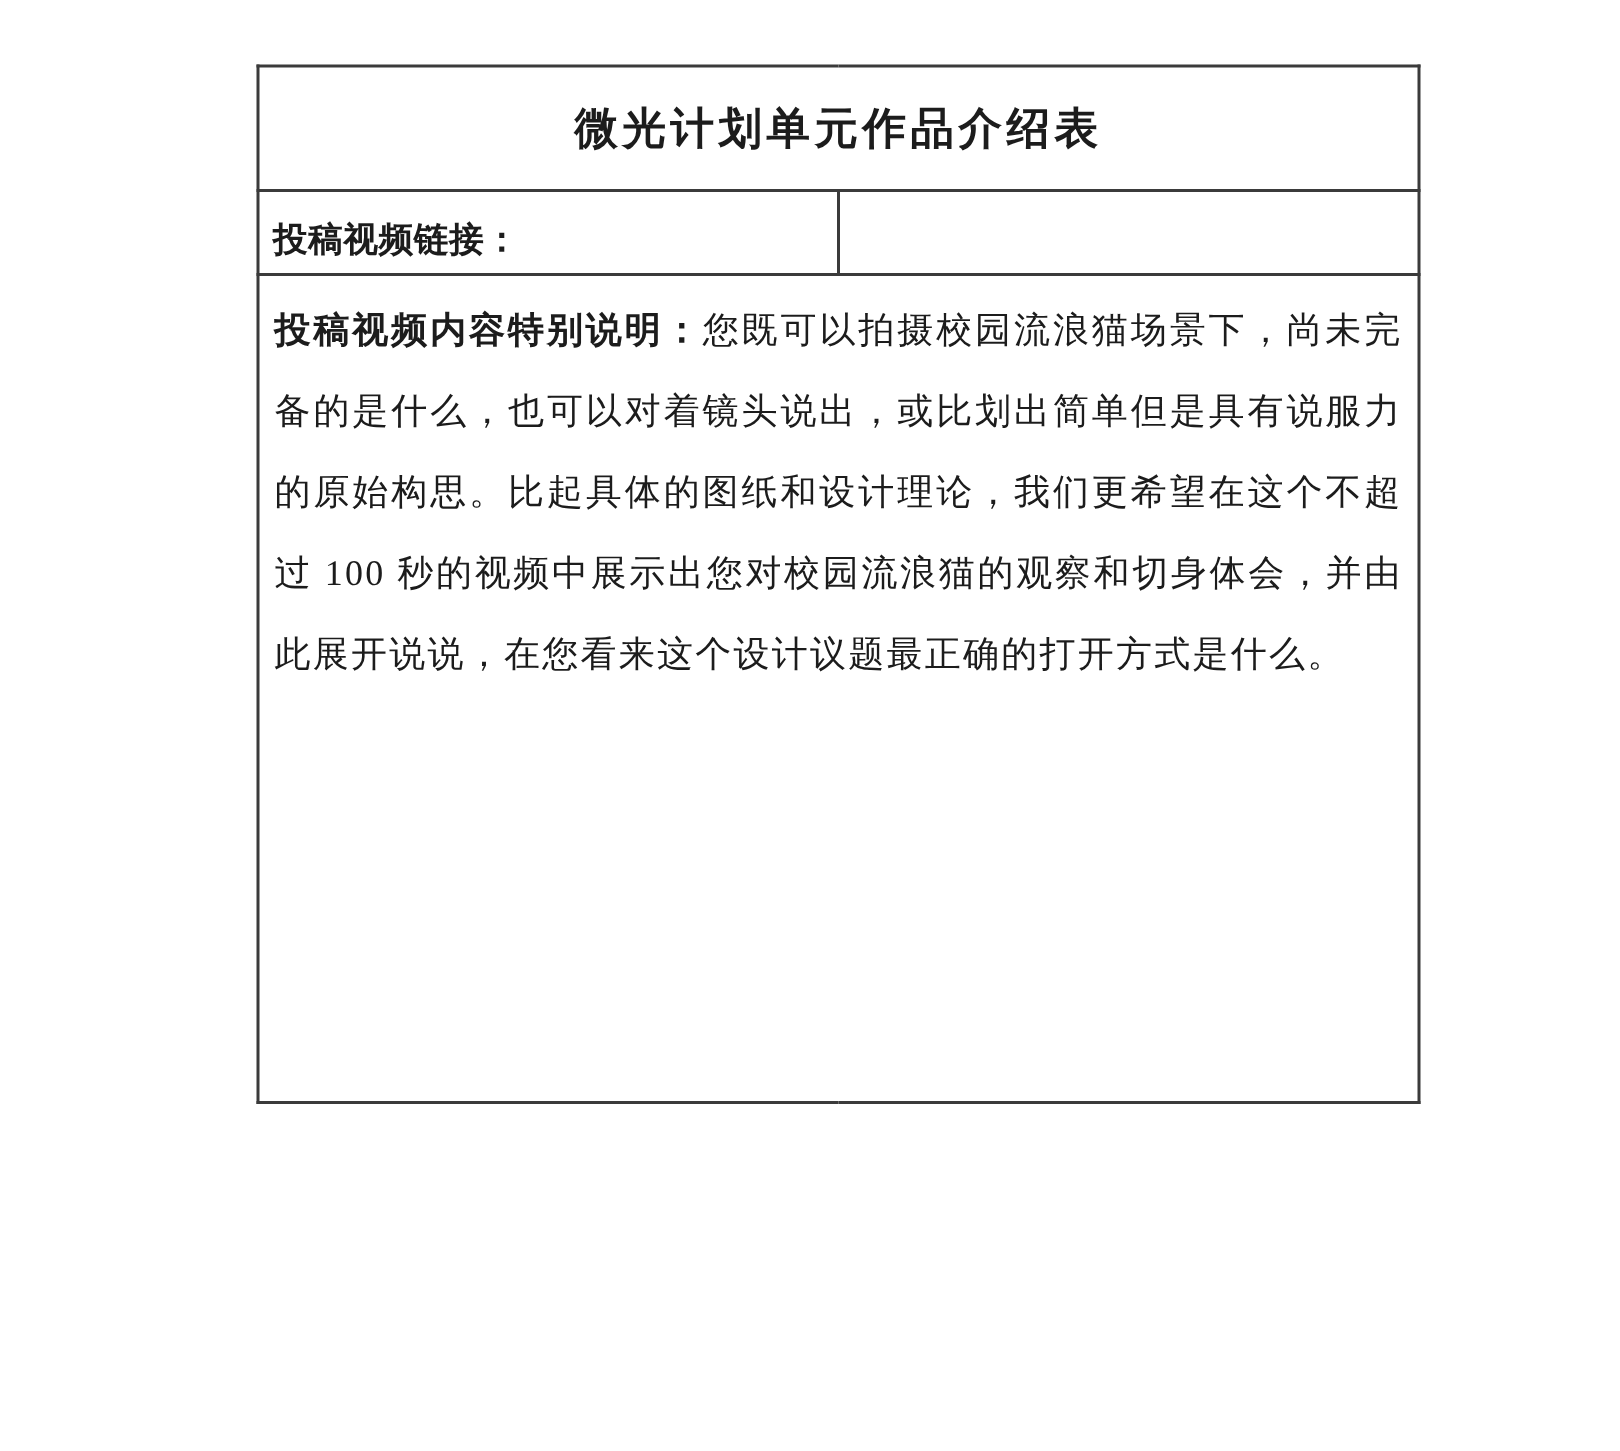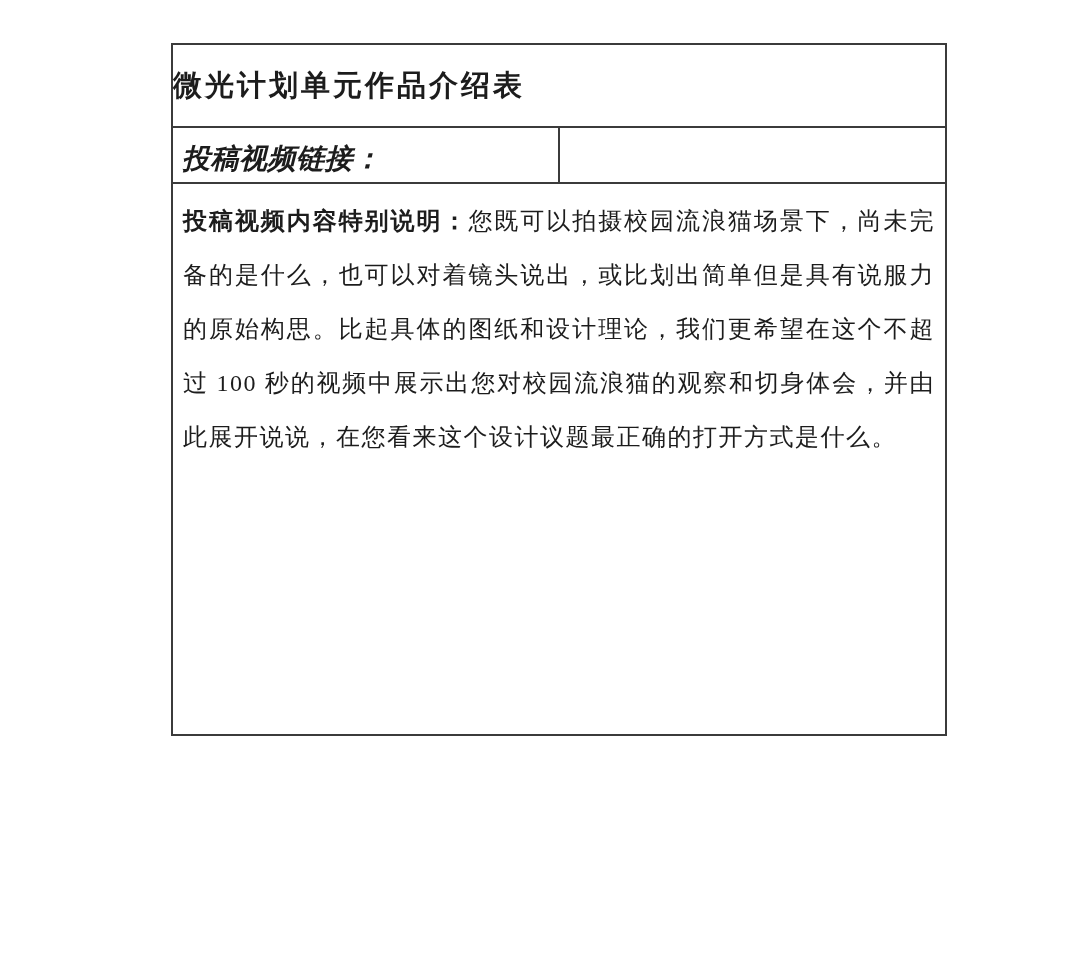--- a/index.html
+++ b/index.html
@@ -30,36 +30,36 @@
     border-collapse: collapse;
     table-layout: fixed;
   }
   table.form-table td {
     border: 2px solid #3b3b3b;
     background: #ffffff;
     box-sizing: border-box;
   }
   td.title-cell {
     height: 83px;
+    text-align: center;
     vertical-align: middle;
     font-size: 29px;
     font-weight: bold;
     letter-spacing: 3px;
     padding: 0;
   }
   td.label-cell {
     width: 162px;
     height: 56px;
     vertical-align: middle;
-    font-size: 28px;
+    font-size: 23px;
     font-weight: bold;
     padding: 8px 4px 0 9px;
     letter-spacing: 0.5px;
     white-space: nowrap;
-    font-style: italic;
   }
   td.value-cell {
     height: 56px;
     vertical-align: middle;
     font-size: 23px;
     padding: 0 8px;
   }
   td.desc-cell {
     height: 552px;
     vertical-align: top;

